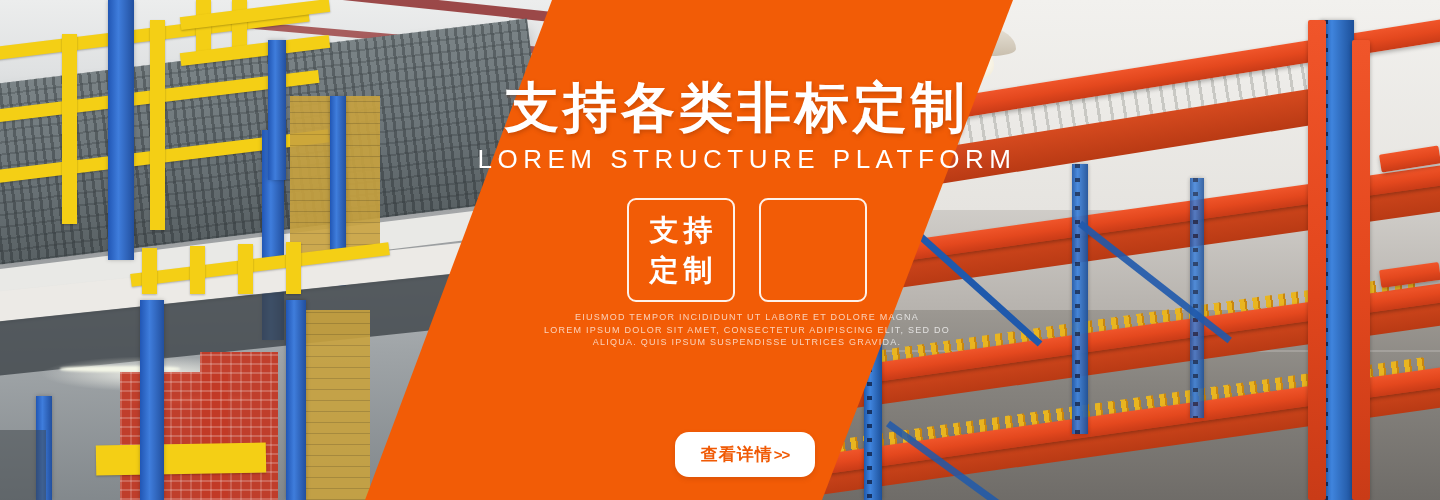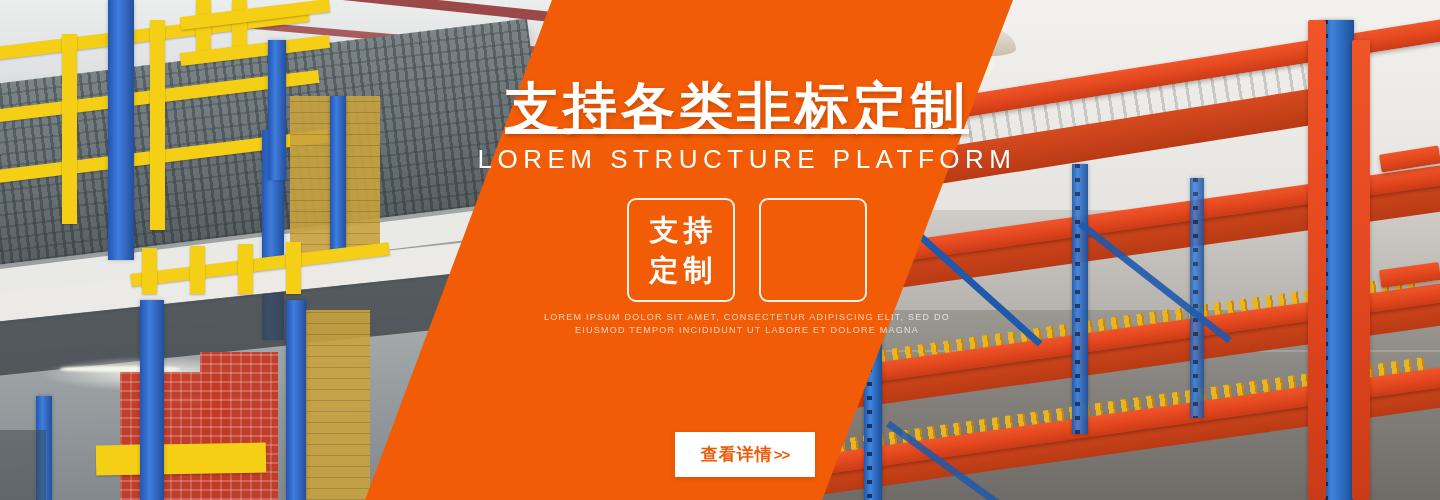--- a/index.html
+++ b/index.html
@@ -154,21 +154,20 @@
     position:absolute; left:0; top:0; width:1440px; height:500px; z-index:6;
   }
 
   .headline{
     position:absolute; left:0; top:72px; width:1440px;
     text-align:center; color:#ffffff;
     font-size:54px; font-weight:bold;
     letter-spacing:4px;
     text-shadow:1px 2px 4px rgba(120,40,0,.35);
     padding-left:34px;
-    text-decoration:underline;
   }
   .subhead{
     position:absolute; left:0; top:144px; width:1440px;
     text-align:center; color:#ffffff;
     font-size:26px; font-weight:normal;
     letter-spacing:5.5px;
     padding-left:54px;
   }
 
   .badges{
@@ -200,20 +199,21 @@
     position:absolute; left:0; top:432px; width:1440px;
     display:flex; justify-content:center; padding-left:50px;
   }
   .cta{
     width:140px; height:45px;
     background:#ffffff;
     display:flex; align-items:center; justify-content:center;
     color:#f05a05; font-size:17px; font-weight:bold; letter-spacing:1px;
     box-shadow:0 2px 5px rgba(140,45,0,.22);
     cursor:pointer;
+    border-radius:14px;
   }
   .cta .arrows{ font-size:15px; letter-spacing:-1px; margin-left:1px; }
 </style>
 </head>
 <body>
 
 <div class="banner">
 
   <div class="photo-left">
     <div class="pl-ceiling"></div>
@@ -325,22 +325,23 @@
         <span class="ln">支持</span>
         <span class="ln">定制</span>
       </div>
 
       <div class="badge">
       </div>
 
     </div>
 
     <div class="lorem">
+      <div>EIUSMOD TEMPOR INCIDIDUNT UT LABORE ET DOLORE MAGNA</div>
       <div>LOREM IPSUM DOLOR SIT AMET, CONSECTETUR ADIPISCING ELIT, SED DO</div>
-      <div>EIUSMOD TEMPOR INCIDIDUNT UT LABORE ET DOLORE MAGNA</div>
+      <div>ALIQUA. QUIS IPSUM SUSPENDISSE ULTRICES GRAVIDA.</div>
     </div>
 
     <div class="cta-wrap">
       <div class="cta">
         <span>查看详情</span>
         <span class="arrows">&gt;&gt;</span>
       </div>
     </div>
 
   </div>

